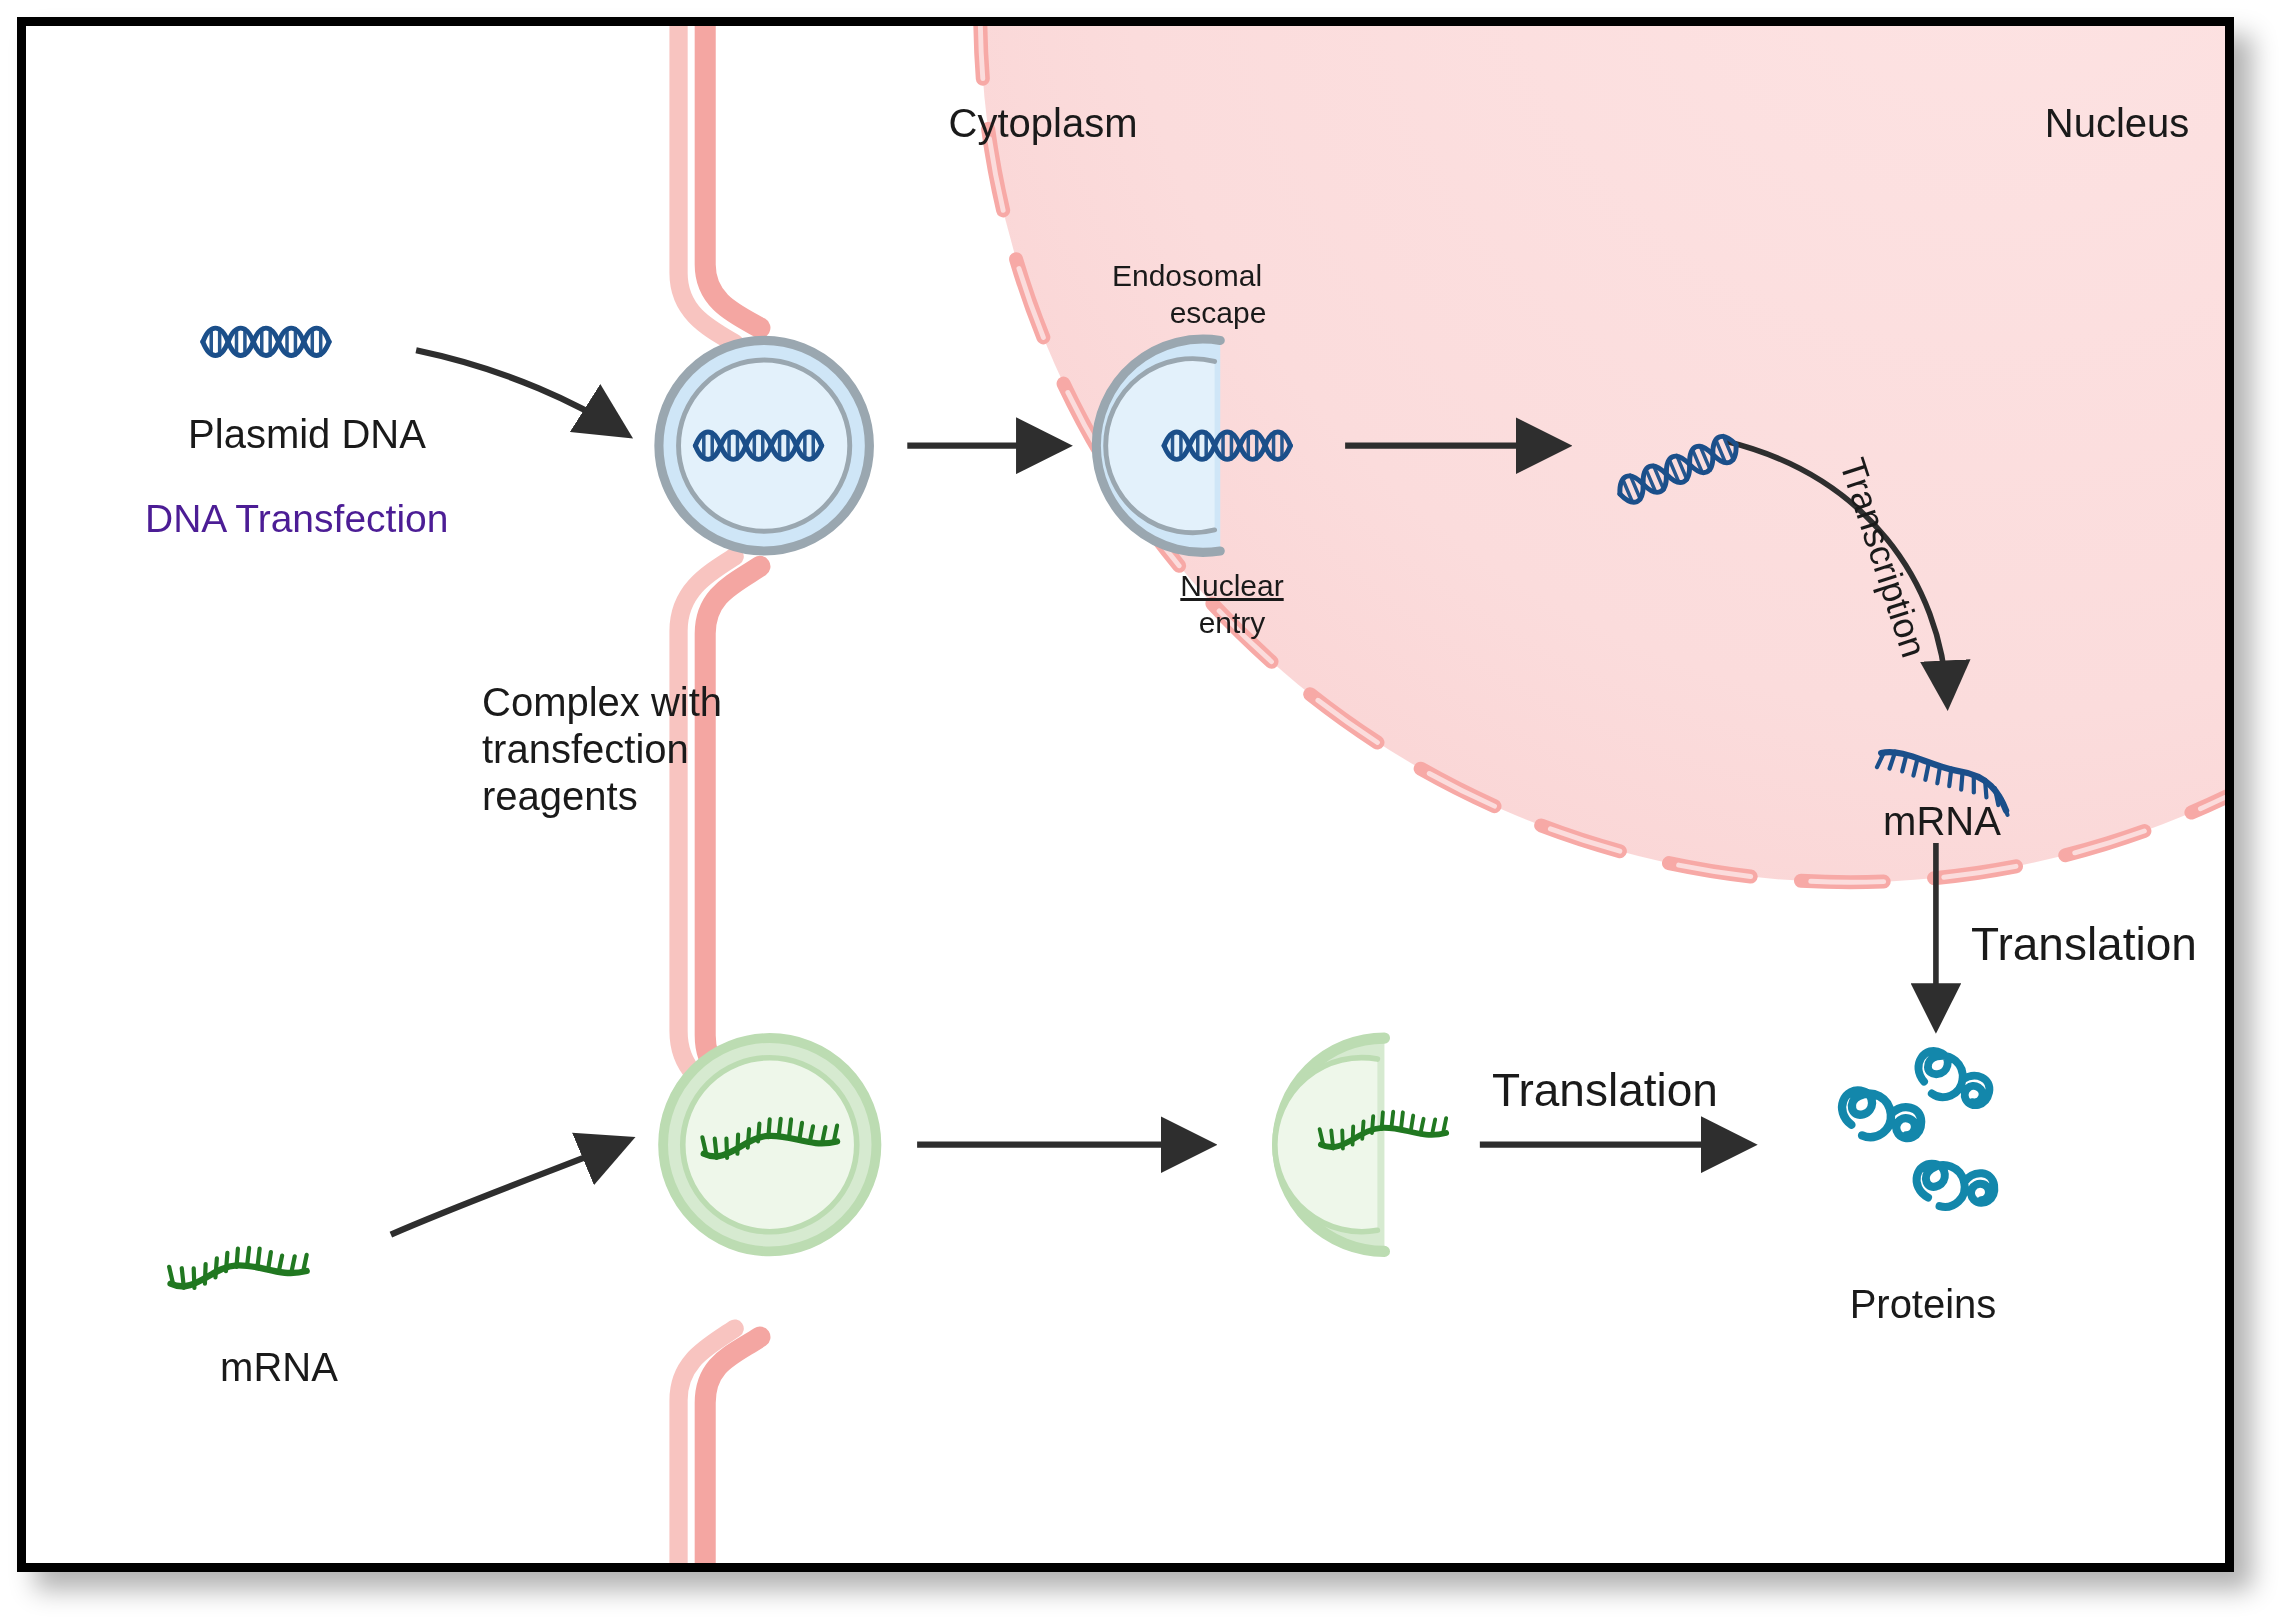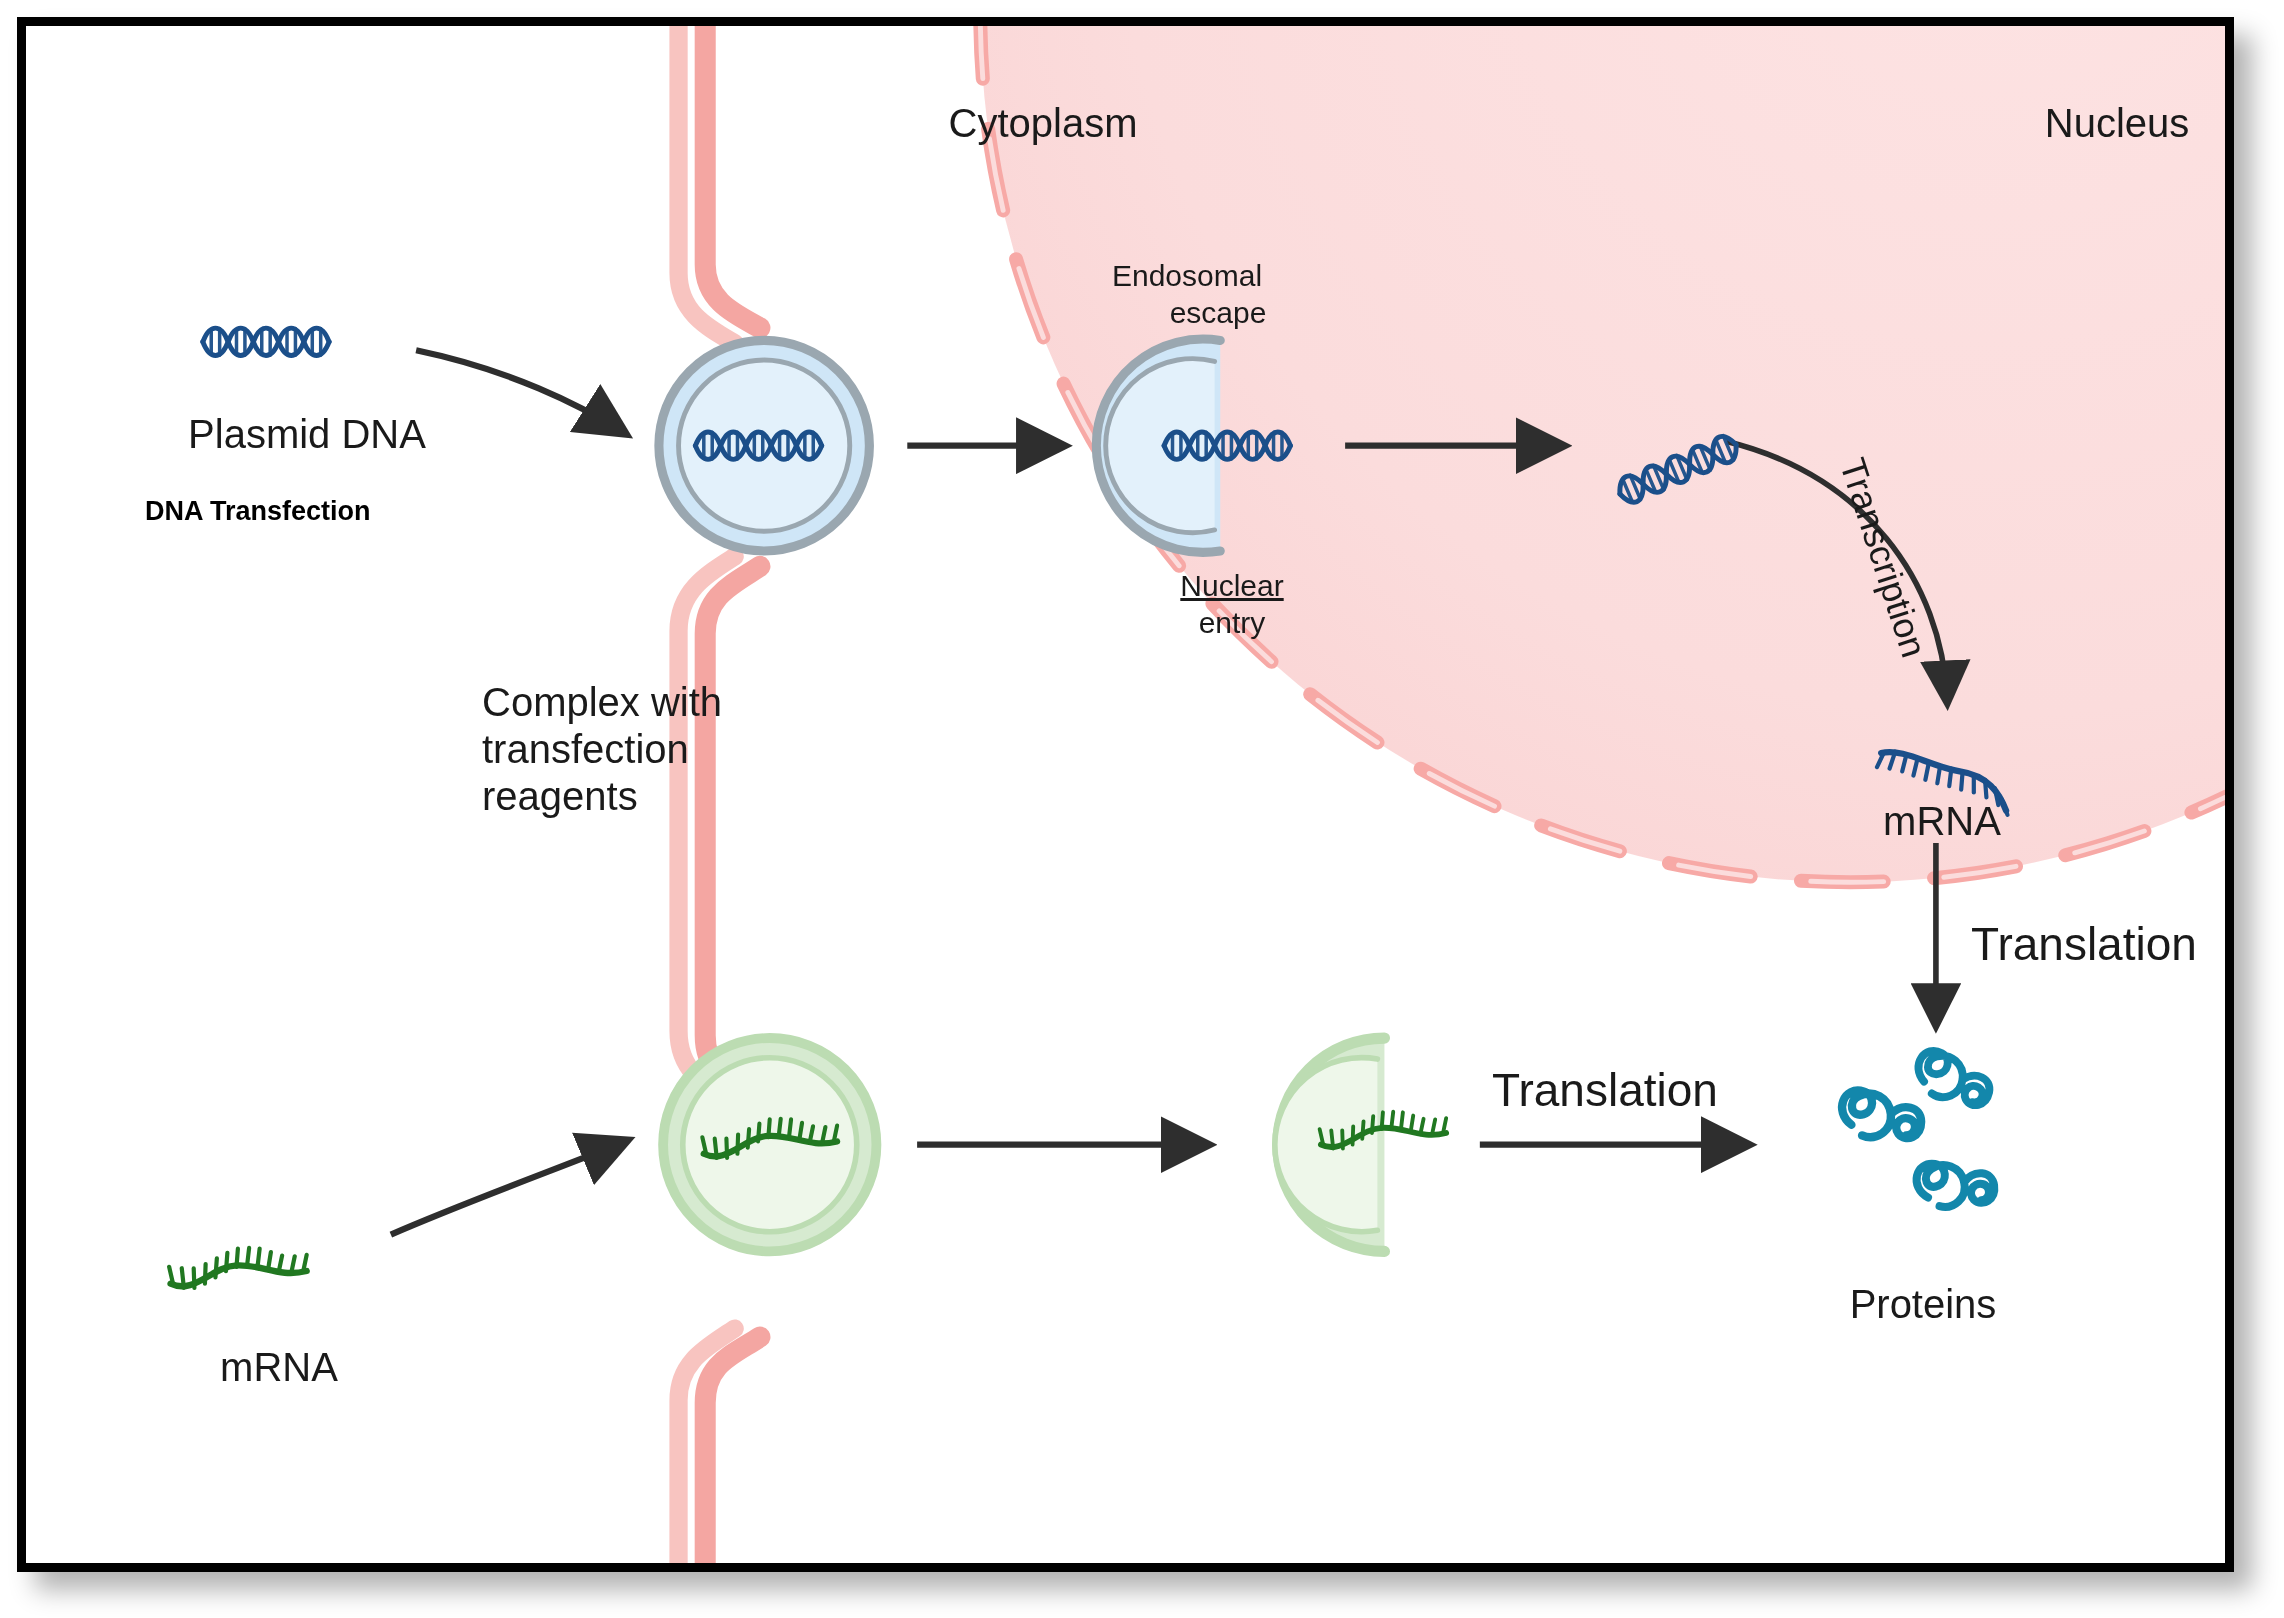--- a/index.html
+++ b/index.html
@@ -36,21 +36,21 @@
   .lbl {
     position: absolute;
     color: #1a1a1a;
     font-family: "Liberation Sans", sans-serif;
     white-space: pre;
     line-height: 1.18;
   }
   .lbl-lg   { font-size: 40px; }
   .lbl-md   { font-size: 46px; }
   .lbl-sm   { font-size: 30px; }
-  .lbl-pink { color: #000000; font-weight: bold; font-size: 27px; }
+  .lbl-pink { color: #4c1d95; font-weight: normal; font-size: 39px; }
   .center   { text-align: center; transform: translateX(-50%); }
   .rot-transcription {
     position: absolute;
     font-size: 36px;
     color: #1a1a1a;
     transform: rotate(72deg);
     transform-origin: left top;
     white-space: pre;
   }
 </style>

